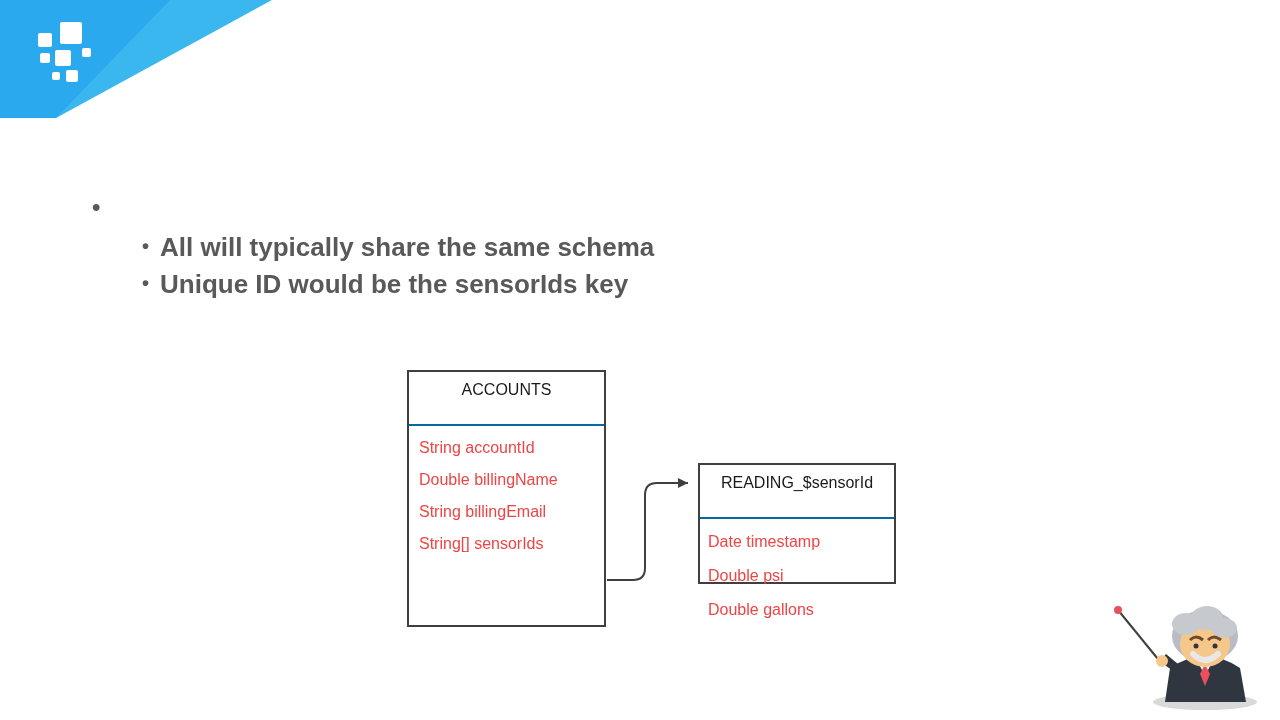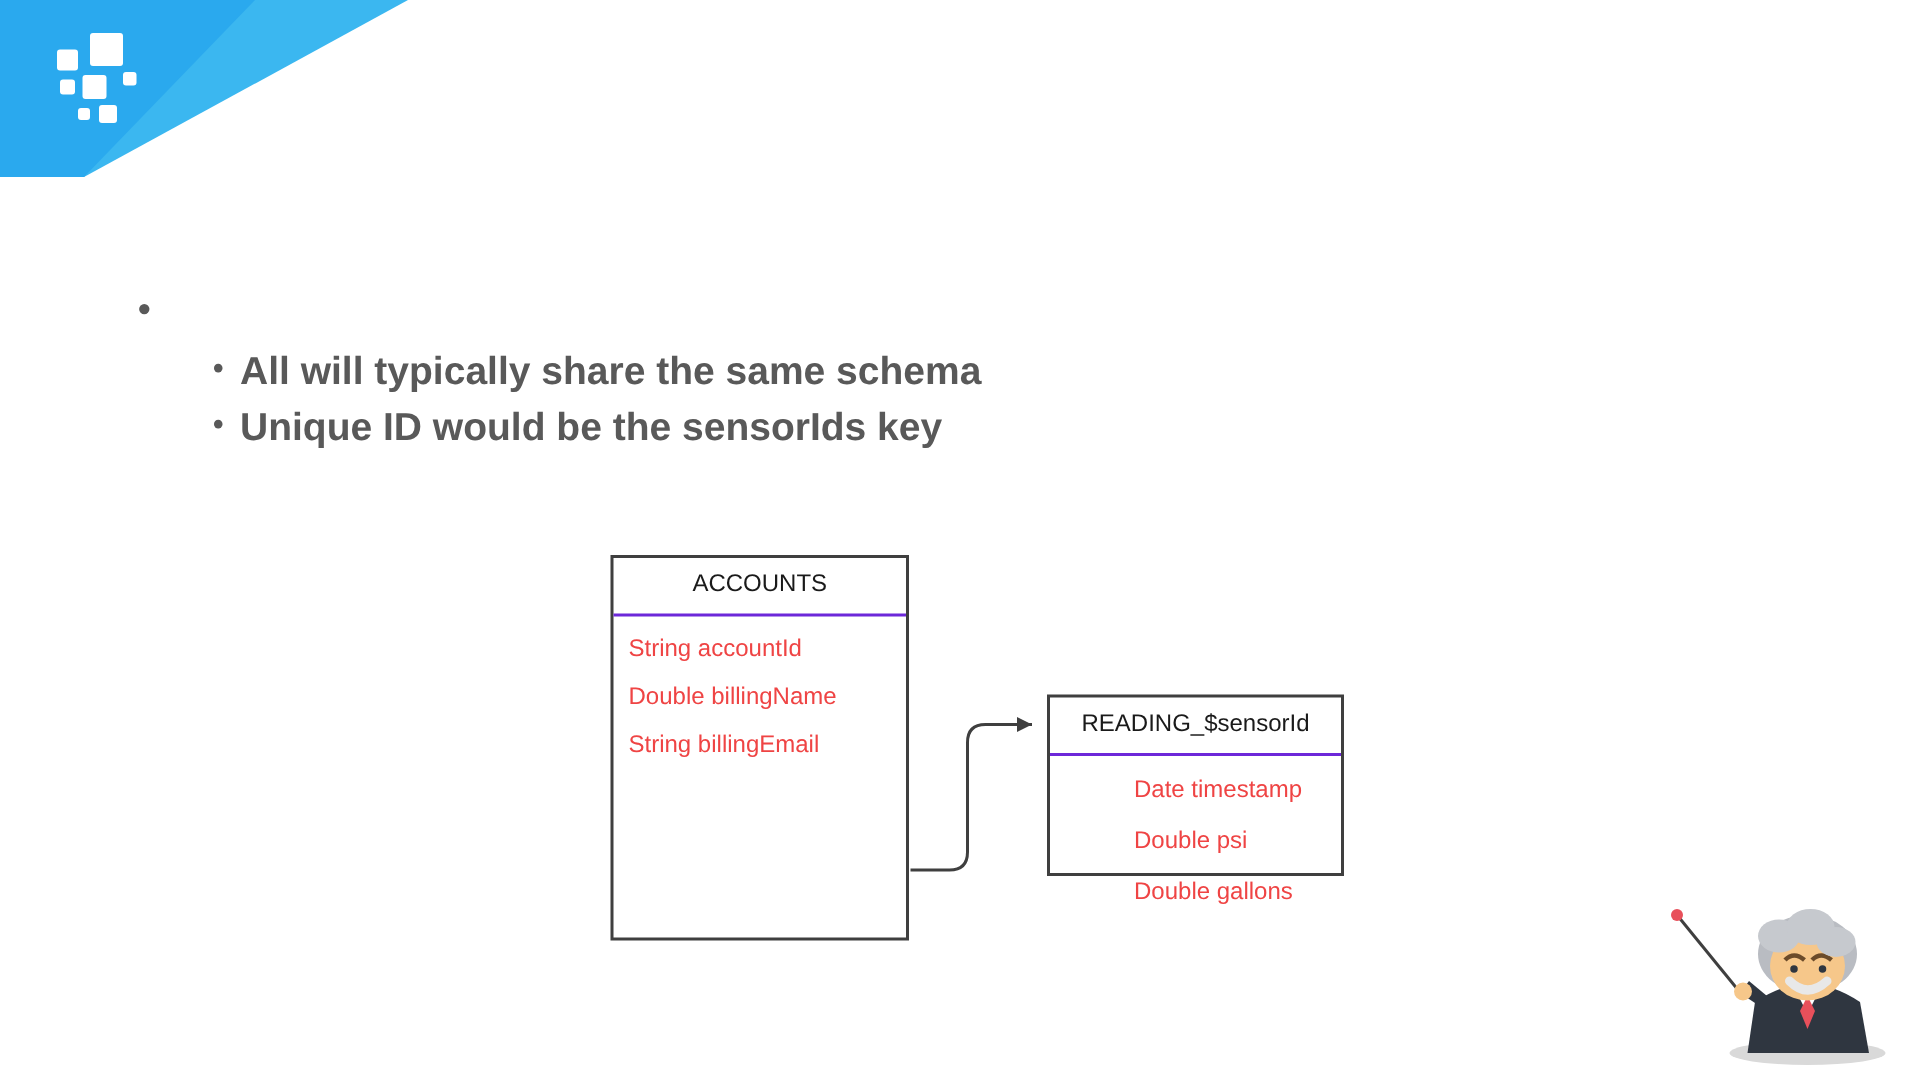--- a/index.html
+++ b/index.html
@@ -77,22 +77,22 @@
   .entity {
     position: absolute;
     border: 2px solid #3f3f3f;
     background: #ffffff;
     box-sizing: border-box;
   }
   .entity-title {
     text-align: center;
     font-size: 16px;
     color: #1a1a1a;
-    padding: 9px 4px 10px 4px;
-    border-bottom: 2px solid #6d28d9;
+    padding: 9px 4px 25px 4px;
+    border-bottom: 2px solid #0369a1;
     box-sizing: border-box;
   }
   .entity-fields {
     padding: 6px 0 6px 0;
   }
   .entity-field {
     font-size: 16px;
     color: #ef4444;
     padding: 7px 0 7px 10px;
     white-space: nowrap;
@@ -103,21 +103,21 @@
     top: 5px;
     width: 199px;
     height: 257px;
   }
   #entity-reading {
     left: 298px;
     top: 98px;
     width: 198px;
     height: 121px;
   }
-  #entity-reading .entity-field { padding: 8px 0 8px 8px; margin-left: 48px; }
+  #entity-reading .entity-field { padding: 8px 0 8px 8px; }
 
   .connector {
     position: absolute;
     left: 190px;
     top: 100px;
     width: 130px;
     height: 110px;
     overflow: visible;
   }
 
@@ -162,20 +162,21 @@
 </div>
 
 <div class="diagram">
 
   <div class="entity" id="entity-accounts">
     <div class="entity-title">ACCOUNTS</div>
     <div class="entity-fields">
       <div class="entity-field">String accountId</div>
       <div class="entity-field">Double billingName</div>
       <div class="entity-field">String billingEmail</div>
+      <div class="entity-field">String[] sensorIds</div>
     </div>
   </div>
 
   <div class="connector">
     <svg width="140" height="130" viewBox="0 0 140 130">
       <path d="M17,115 L43,115 Q55,115 55,103 L55,30 Q55,18 67,18 L98,18" fill="none" stroke="#3f3f3f" stroke-width="2"></path>
       <path d="M98,18 L88,13 L88,23 Z" fill="#3f3f3f"></path>
     </svg>
   </div>
 

